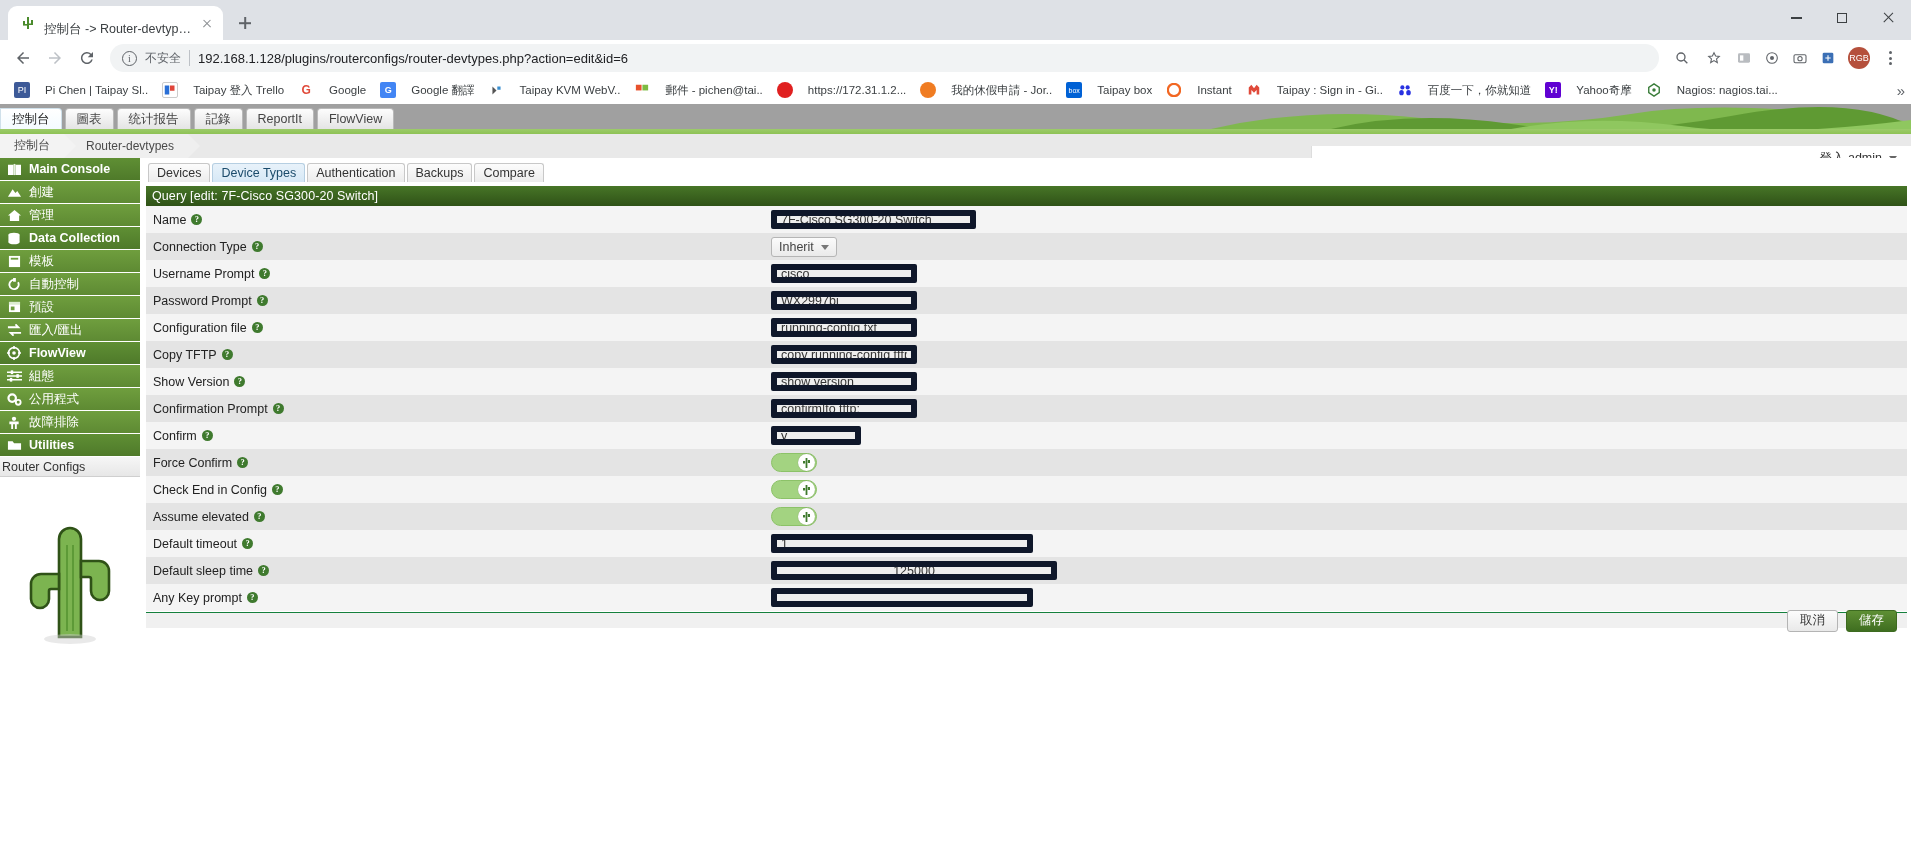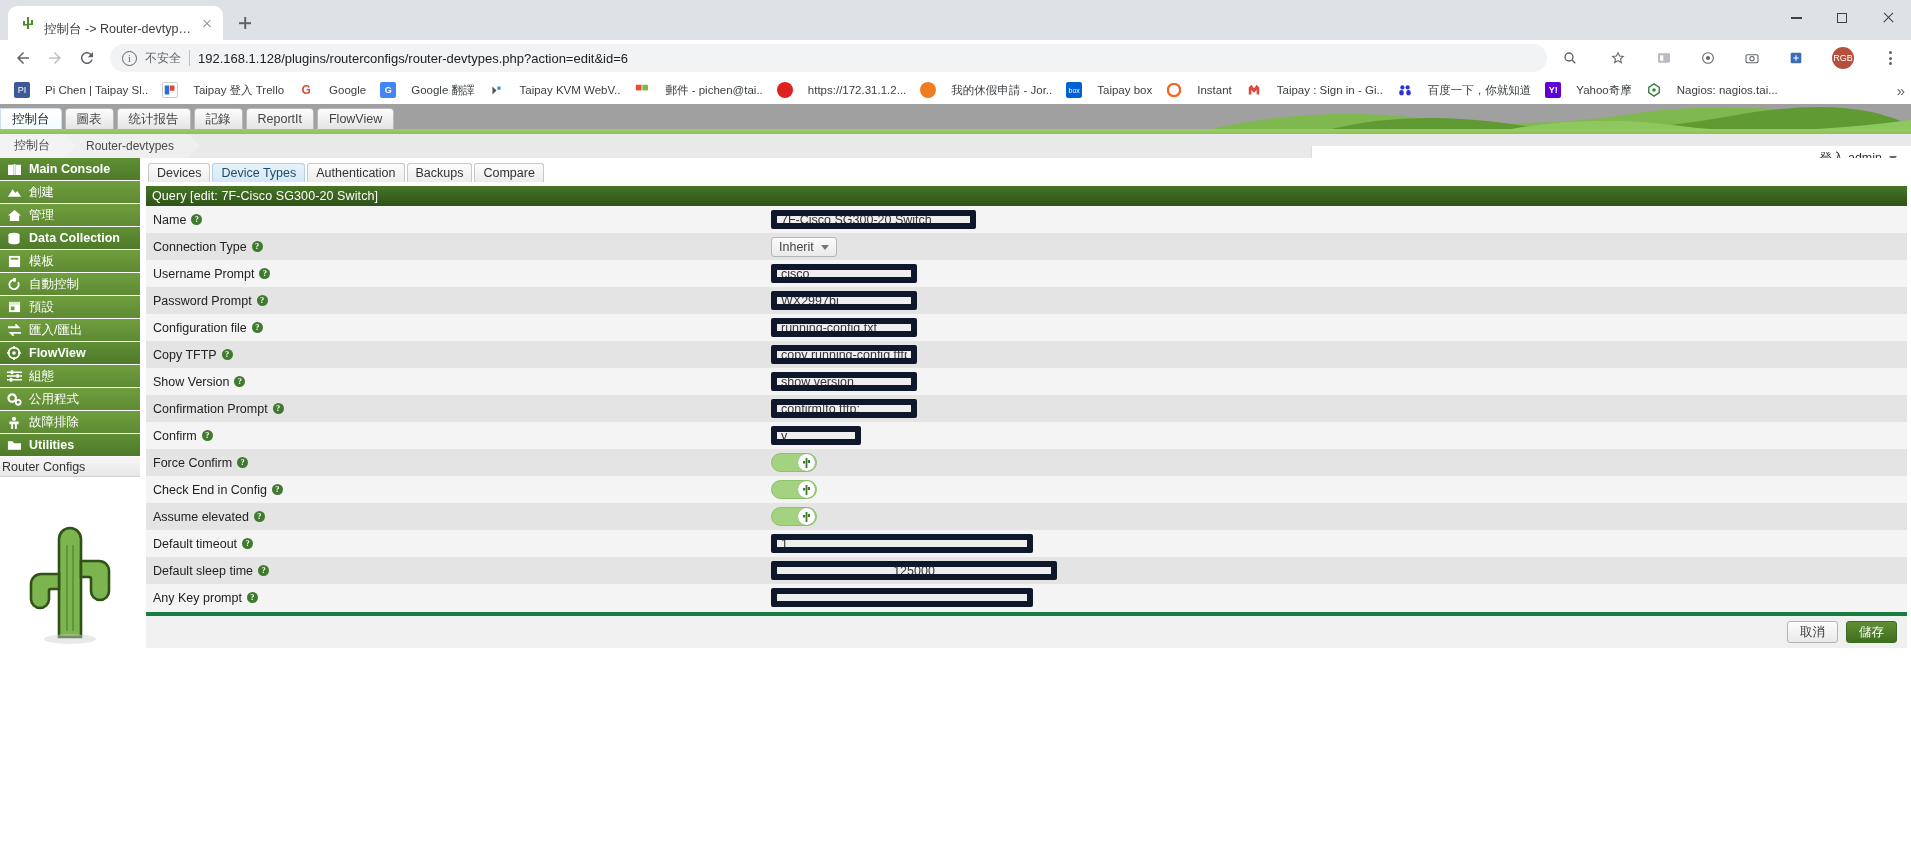--- a/index.html
+++ b/index.html
@@ -57,21 +57,21 @@
     flex:1; height:28px; background:#f1f3f4; border-radius:14px; display:flex; align-items:center;
     padding:0 12px; gap:8px; margin:0 6px; min-width:0;
   }
   .info-circle {
     width:15px; height:15px; border:1.3px solid #5f6368; border-radius:50%; flex:none;
     font-size:10px; line-height:13px; text-align:center; color:#5f6368; font-family:"Liberation Serif", serif;
   }
   .omnibox-warn { font-size:12px; color:#5f6368; white-space:nowrap; }
   .omnibox-sep { width:1px; height:16px; background:#bdc1c6; }
   .omnibox-url { font-size:13px; color:#202124; white-space:nowrap; overflow:hidden; text-overflow:ellipsis; flex:1; }
-  .tb-right { display:flex; align-items:center; gap:18px; }
+  .tb-right { display:flex; align-items:center; gap:2px; }
   .ext-ic { width:26px; height:26px; display:flex; align-items:center; justify-content:center; }
   .avatar-btn {
     width:22px; height:22px; border-radius:50%; background:#b5503c; color:#fff; font-size:9px;
     display:flex; align-items:center; justify-content:center; margin:0 5px;
   }
   .kebab { width:26px; height:26px; display:flex; flex-direction:column; align-items:center; justify-content:center; gap:2.5px; }
   .kebab span { width:3px; height:3px; border-radius:50%; background:#5f6368; display:block; }
 
   .bookmarks { height:28px; background:#ffffff; display:flex; align-items:center; padding:0 8px; gap:2px; overflow:hidden; position:relative; }
   .bm { display:flex; align-items:center; gap:15px; padding:3px 6px; border-radius:4px; white-space:nowrap; flex:none; }
@@ -177,21 +177,21 @@
   .toggle {
     width:46px; height:19px; border-radius:10px; background:#a3d381; position:relative;
     border:1px solid #8cc268; display:flex; align-items:center; justify-content:flex-end;
   }
   .knob {
     width:17px; height:17px; border-radius:50%; background:#ffffff; margin-right:1px;
     display:flex; align-items:center; justify-content:center; box-shadow:0 0 1px rgba(0,0,0,.3);
   }
 
   .actionbar {
-    margin:1px 4px 0 6px; height:36px; background:#f0f0f0; border-top:4px solid #15803d;
+    margin:1px 4px 0 6px; height:16px; background:#f0f0f0; border-top:1px solid #15803d;
     display:flex; align-items:center; justify-content:flex-end; padding-right:10px; gap:8px;
   }
   .btn {
     height:22px; padding:0 12px; font-size:12.5px; border-radius:3px; display:flex; align-items:center;
     border:1px solid #b4b4b4; background:linear-gradient(#fcfcfc,#e9e9e9); color:#333;
   }
   .btn.primary { background:linear-gradient(#5e8f34,#3f6e20); border-color:#3d6b20; color:#ffffff; }
 </style>
 </head>
 <body>

